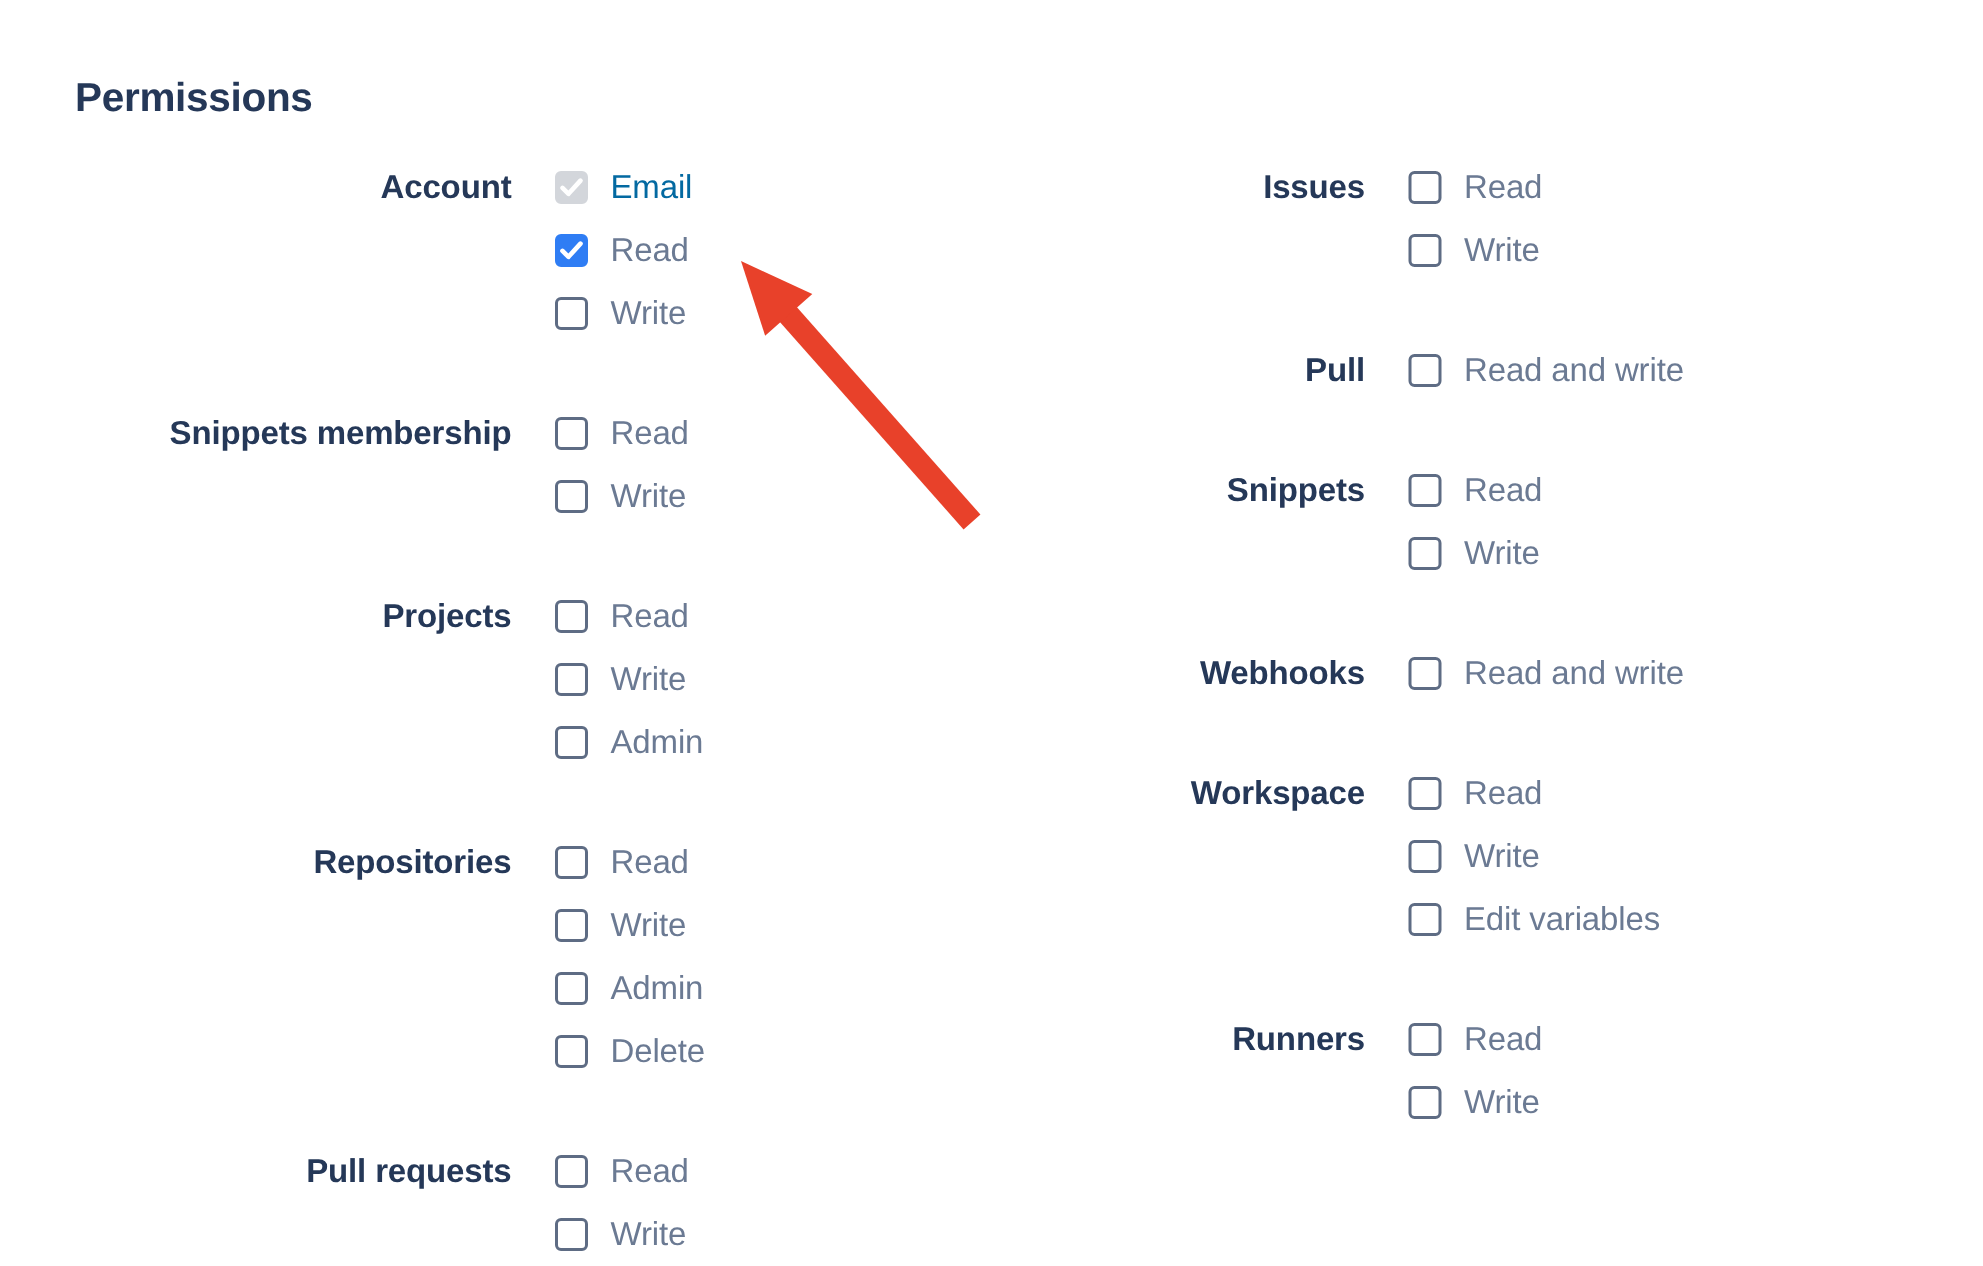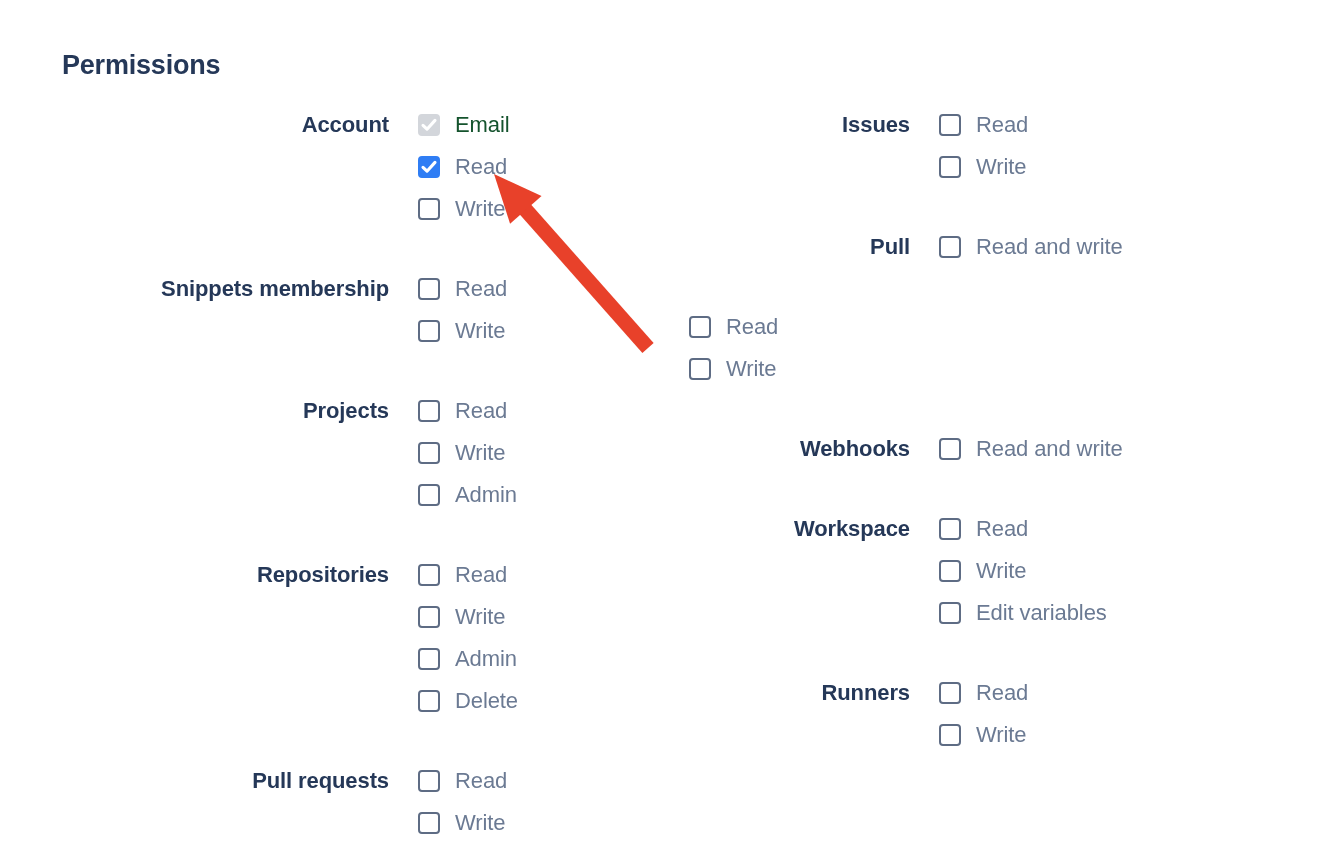--- a/index.html
+++ b/index.html
@@ -17,21 +17,21 @@
   }
 
   #page {
     position: relative;
     width: 1322px;
     height: 844px;
   }
 
   .page-title {
     position: absolute;
-    left: 62px;
+    left: 50px;
     top: 50px;
     font-size: 27px;
     font-weight: bold;
     color: #253858;
     letter-spacing: -0.2px;
   }
 
   .columns {
     position: absolute;
     top: 104px;
@@ -54,21 +54,21 @@
 
   .group-label {
     font-size: 22px;
     font-weight: bold;
     color: #253858;
     text-align: right;
     line-height: 29px;
     padding-top: 6px;
     letter-spacing: -0.1px;
   }
-  .column.left  .group-label { width: 341px; padding-left: 48px; }
+  .column.left  .group-label { width: 341px; }
   .column.right .group-label { width: 250px; }
 
   .options {
     padding-left: 29px;
     padding-top: 0px;
   }
 
   .option {
     display: flex;
     align-items: center;
@@ -97,21 +97,21 @@
   }
 
   .option-label {
     font-size: 22px;
     color: #6b7a93;
     margin-left: 15px;
     line-height: 26px;
     white-space: nowrap;
     letter-spacing: -0.1px;
   }
-  .option.is-disabled .option-label { color: #14532d; }
+  .option.is-disabled .option-label { color: #0369a1; }
 
   
   #annotation-arrow {
     position: absolute;
     left: 0;
     top: 0;
     width: 1322px;
     height: 844px;
     pointer-events: none;
   }
@@ -232,20 +232,21 @@
         <div class="group">
           <div class="group-label">Pull</div>
           <div class="options">
             <label class="option">
               <span class="cbox unchecked"></span>
               <span class="option-label">Read and write</span>
             </label>
           </div>
         </div>
         <div class="group">
+          <div class="group-label">Snippets</div>
           <div class="options">
             <label class="option">
               <span class="cbox unchecked"></span>
               <span class="option-label">Read</span>
             </label>
             <label class="option">
               <span class="cbox unchecked"></span>
               <span class="option-label">Write</span>
             </label>
           </div>

